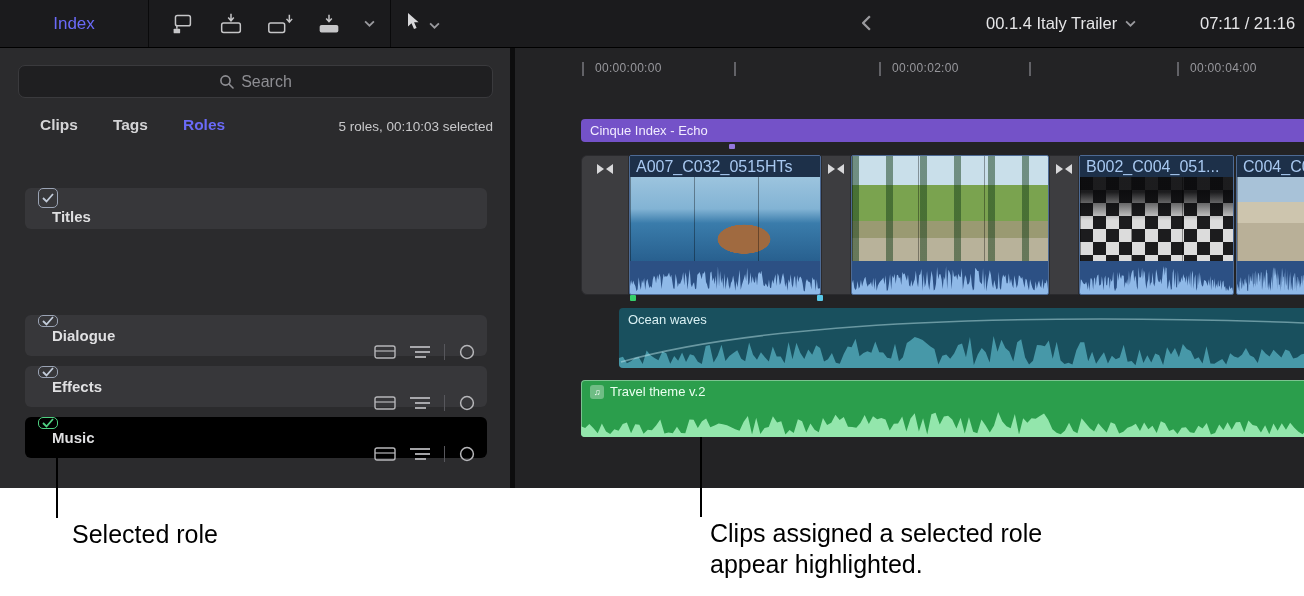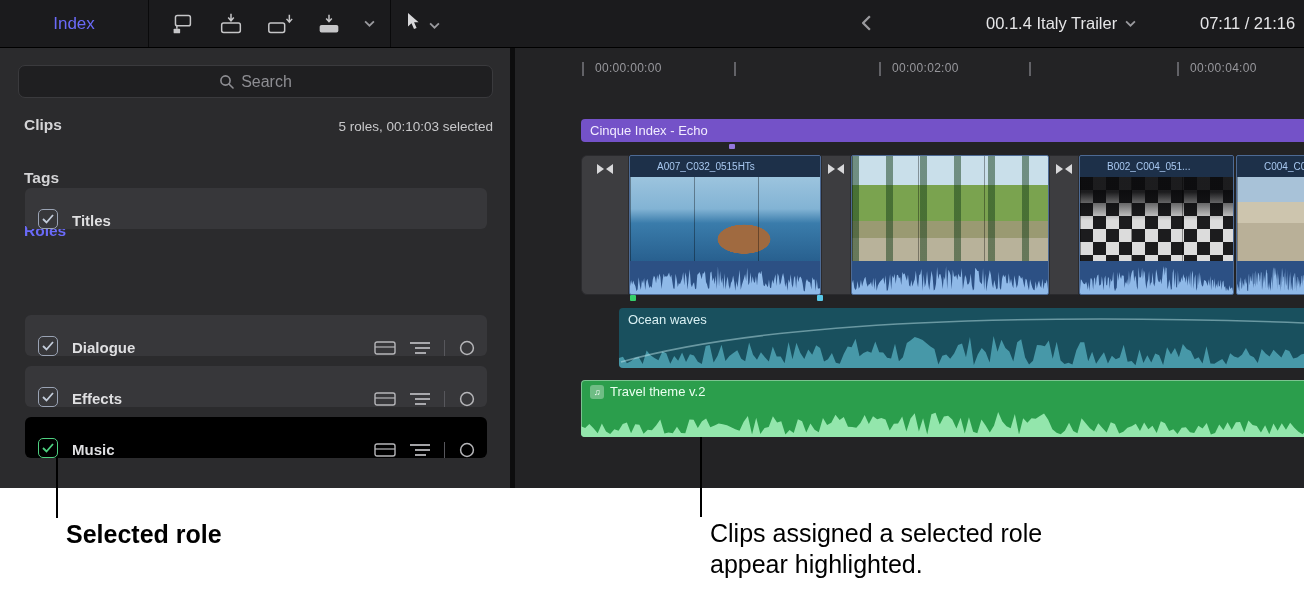--- a/index.html
+++ b/index.html
@@ -16,25 +16,25 @@
   .eicon { display:flex; align-items:center; }
   .tool-group { position:absolute; left:406px; top:0; height:47px; display:flex; align-items:center; gap:9px; color:#d4d4d6; }
   .back-chev { position:absolute; left:862px; top:15px; }
   .proj { position:absolute; left:986px; top:0; height:47px; display:flex; align-items:center; gap:8px; color:#e6e6e8; font-size:16.5px; }
   .tc { position:absolute; left:1200px; top:0; height:47px; display:flex; align-items:center; color:#e6e6e8; font-size:16.5px; white-space:nowrap; }
 
   
   .sidebar { position:absolute; left:0; top:48px; width:510px; height:440px; background:#2b2b2d; }
   .search { position:absolute; left:18px; top:17px; width:475px; height:33px; background:#1f1f21; border:1px solid #3a3a3d;
             border-radius:7px; display:flex; align-items:center; justify-content:center; gap:7px; color:#8e8e93; font-size:16px; }
-  .tabs { position:absolute; left:24px; top:68px; display:flex; gap:35px; font-size:15.5px; font-weight:700; color:#d4d4d6;flex-direction:column; }
+  .tabs { position:absolute; left:40px; top:68px; display:flex; gap:35px; font-size:15.5px; font-weight:700; color:#d4d4d6; }
   .tab.active { color:#6a6af8; }
   .summary { position:absolute; right:17px; top:71px; font-size:13.5px; color:#c8c8ca; }
   .role-row { position:absolute; left:25px; width:462px; height:41px; background:#37373a; border-radius:6px;
-              display:flex; align-items:flex-end; padding:0 12px 0 13px; }
+              display:flex; align-items:flex-start; padding:0 12px 0 13px;flex-direction:column; }
   .role-row.selected { background:#000000; }
   .cb { width:20px; height:20px; min-width:20px; border:1.5px solid #9aa3b4; border-radius:5px; color:#c3ccda;
         display:flex; align-items:center; justify-content:center; }
   .cb.green { border-color:#4ed080; color:#4ed080; }
   .role-label { margin-left:14px; font-size:15px; font-weight:700; color:#dfdfe1; }
   .row-icons { margin-left:auto; display:flex; align-items:center; gap:14px; color:#b6b6b9; }
   .ric { display:flex; align-items:center; }
   .ric-div { width:1px; height:16px; background:#57575c; }
 
   .vdiv { position:absolute; left:510px; top:48px; width:5px; height:440px; background:#0d0d0e; }
@@ -45,22 +45,22 @@
   .rlabel { position:absolute; top:13px; font-size:12px; color:#97979c; letter-spacing:.3px; }
   .title-bar { position:absolute; left:66px; top:71px; width:730px; height:23px; background:#7452c8; border-radius:4px;
                display:flex; align-items:center; padding:0 9px; color:#f2ecff; font-size:13px; overflow:hidden; }
   .title-marker { position:absolute; left:214px; top:96px; width:6px; height:5px; background:#9577dd; border-radius:1px; }
 
   .trans { position:absolute; top:107px; height:140px; background:#3d3d40; border:1px solid #2b2b2e; display:flex; justify-content:center; }
   .trans.first { border-radius:6px 0 0 6px; }
   .trans svg { margin-top:7px; }
   .vclip { position:absolute; top:107px; height:140px; border:1px solid #4d6a94; border-radius:2px; overflow:hidden;
            display:flex; flex-direction:column; background:#1d3049; }
-  .vhead { height:21px; background:#1d3049; color:#a8c8f0; font-size:10px; line-height:21px; padding:0 6px;
-           white-space:nowrap; overflow:hidden;margin-left:21px; }
+  .vhead { height:21px; background:#1d3049; color:#a8c8f0; font-size:16px; line-height:21px; padding:0 6px;
+           white-space:nowrap; overflow:hidden; }
   .vthumb { flex:1; }
   .thumb-a { background:
       repeating-linear-gradient(90deg, rgba(0,0,0,.35) 0 1px, rgba(0,0,0,0) 1px 64px),
       radial-gradient(ellipse 58px 32px at 60% 74%, #a06a40 0 45%, rgba(160,106,64,0) 46%),
       linear-gradient(180deg,#9cc4de 0%, #82b3d4 38%, #3a7cab 55%, #28608f 100%); }
   .thumb-b { background:
       repeating-linear-gradient(90deg, rgba(0,0,0,.35) 0 1px, rgba(0,0,0,0) 1px 66px),
       repeating-linear-gradient(90deg, rgba(22,62,26,.5) 0 7px, rgba(0,0,0,0) 7px 34px),
       linear-gradient(180deg,#c9dfea 0 28%, #7aa34f 28% 62%, #9a9a72 62% 78%, #b8b29a 78% 100%); }
   .thumb-c { background:
@@ -86,21 +86,21 @@
            color:#d9f0f3; font-size:13px; font-weight:400; }
   .travel .aname { color:#eafff0; }
   .note-badge { width:14px; height:14px; min-width:14px; background:rgba(255,255,255,.32); border-radius:3px;
                 font-size:9px; line-height:14px; text-align:center; color:#fff; }
 
   
   .callout-line { position:absolute; width:2px; background:#000; }
   #cl1 { left:56px; top:458px; height:60px; }
   #cl2 { left:700px; top:437px; height:80px; }
   .callout-text { position:absolute; color:#000; font-size:25px; line-height:1.22; }
-  #ct1 { left:66px; top:519px;font-weight:bold; }
+  #ct1 { left:72px; top:519px; }
   #ct2 { left:710px; top:518px; width:352px; }
 </style>
 </head>
 <body>
 
 <div class="screen">
 
   <div class="topbar">
     <div class="index-btn">Index</div>
     <div class="tsep" style="left:148px"></div>

